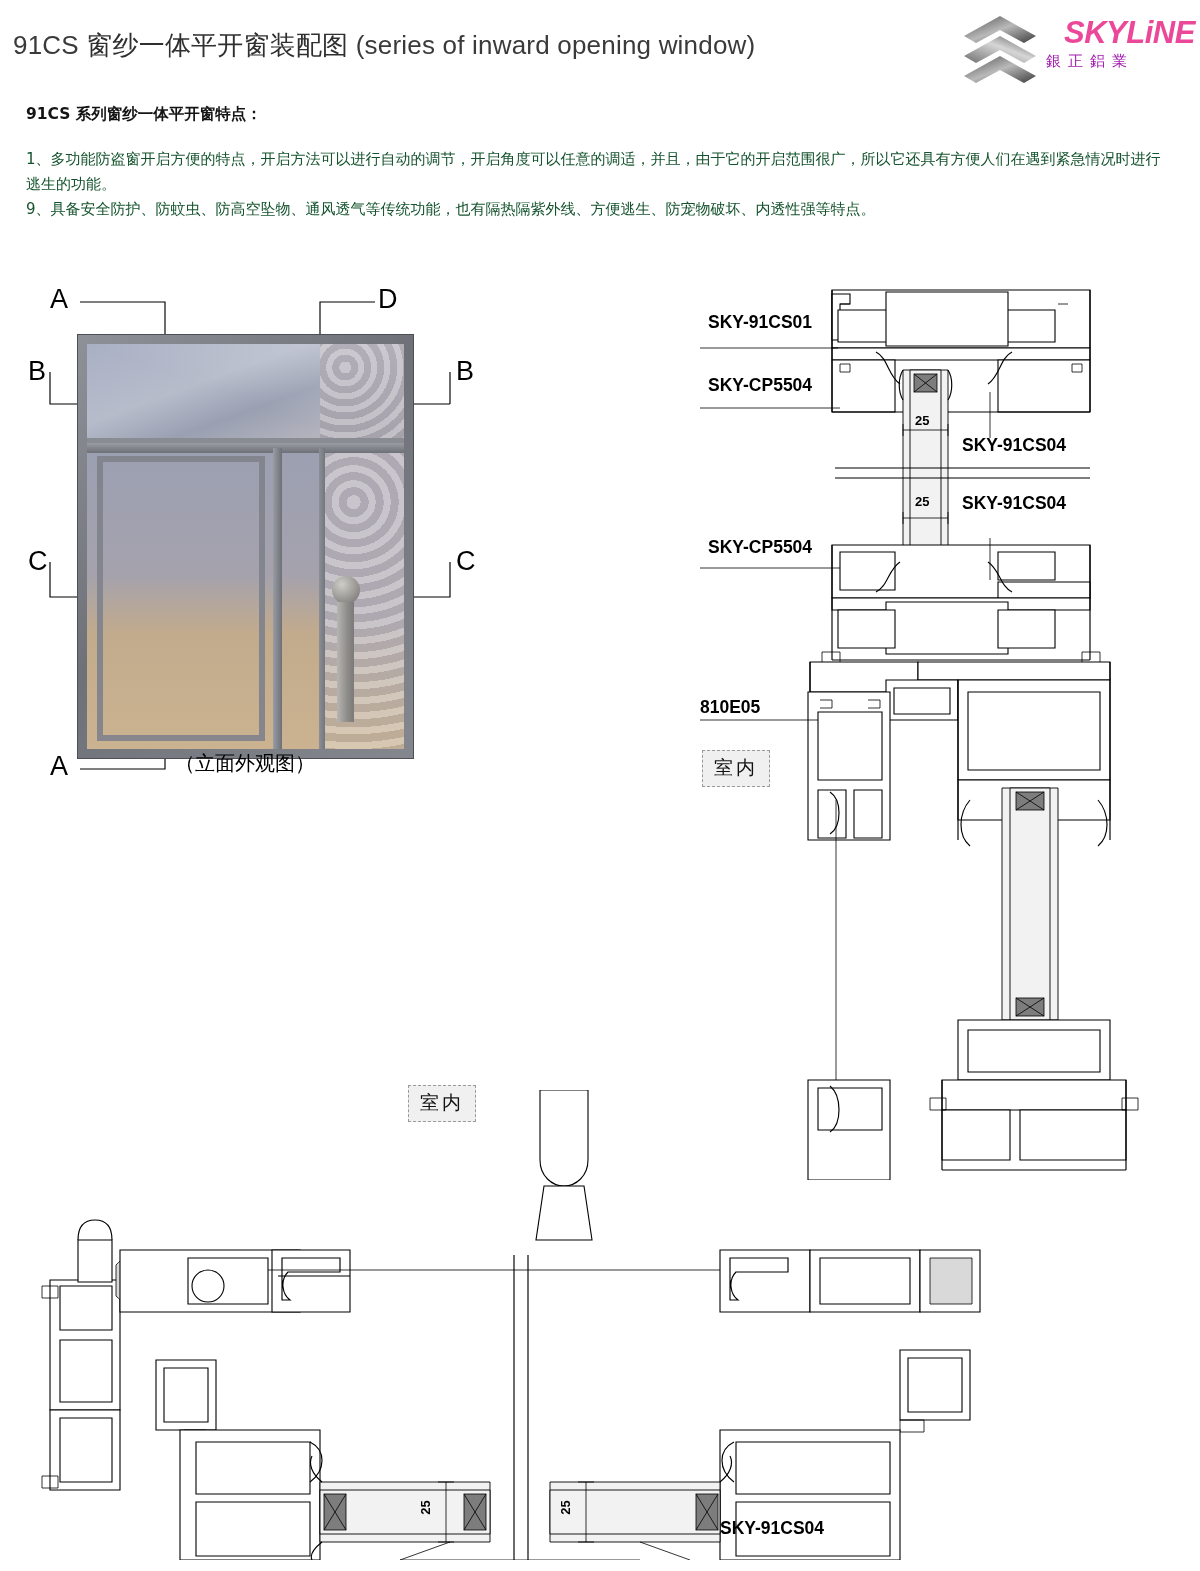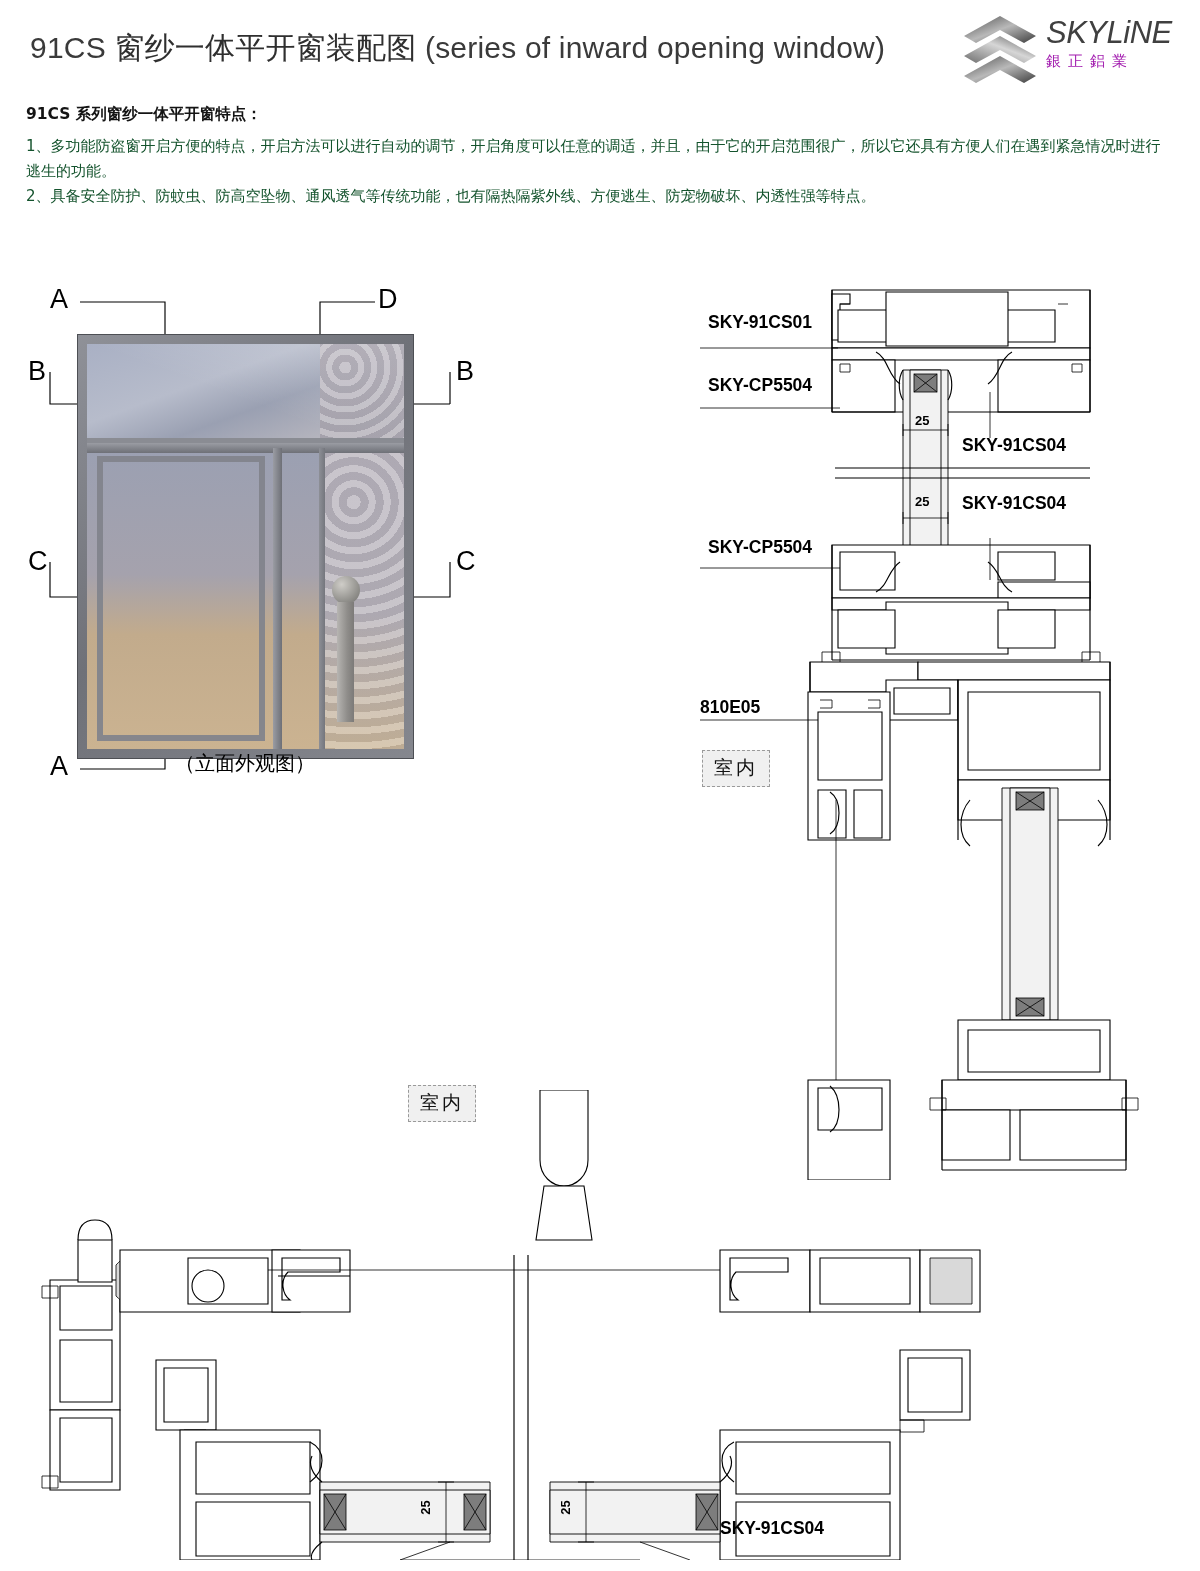--- a/index.html
+++ b/index.html
@@ -20,22 +20,22 @@
   }
 
   
   #header {
     position: absolute;
     left: 0; top: 0;
     width: 1200px; height: 96px;
   }
   #doc-title {
     position: absolute;
-    left: 30px; top: 28px;
-    font-size: 30px;
+    left: 13px; top: 28px;
+    font-size: 26px;
     letter-spacing: 0.2px;
     color: #3a3a3a;
     white-space: nowrap;
   }
   #doc-title .cjk { color:#2f2f2f; }
 
   
   #logo {
     position: absolute;
     right: 18px; top: 12px;
@@ -46,46 +46,47 @@
     left: 0; top: 2px;
     width: 78px; height: 72px;
   }
   #logo-text {
     position: absolute;
     left: 84px; top: 4px;
     width: 136px;
   }
   #logo-word {
     font-size: 31px;
-    font-weight: normal;
+    font-weight: bold;
     letter-spacing: -0.5px;
-    color: #404040;
+    color: #ec4899;
     font-family: "Liberation Sans", sans-serif;
     font-style: italic;
     line-height: 34px;
+    margin-left: 18px;
   }
   #logo-cn {
     margin-top: 2px;
     font-size: 15px;
     letter-spacing: 7px;
     color: #a21caf;
     font-family: "DejaVu Sans", sans-serif;
   }
 
   
   #intro {
     position: absolute;
     left: 26px; top: 104px;
     width: 1146px;
   }
   #intro-heading {
     font-size: 15.5px;
     font-weight: bold;
     color: #141414;
-    margin-bottom: 9px;
+    margin-bottom: 22px;
     font-family: "DejaVu Sans", sans-serif;
   }
   .intro-line {
     font-size: 15px;
     color: #14532d;
     line-height: 25px;
     font-family: "DejaVu Sans", sans-serif;
     white-space: nowrap;
   }
   .intro-line.wrap { white-space: normal; }
@@ -260,21 +261,21 @@
       <div id="logo-text">
         <div id="logo-word">SKYLiNE</div>
         <div id="logo-cn">銀正鋁業</div>
       </div>
     </div>
   </div>
 
   <div id="intro">
     <div id="intro-heading">91CS 系列窗纱一体平开窗特点：</div>
     <div class="intro-line wrap">1、多功能防盗窗开启方便的特点，开启方法可以进行自动的调节，开启角度可以任意的调适，并且，由于它的开启范围很广，所以它还具有方便人们在遇到紧急情况时进行逃生的功能。</div>
-    <div class="intro-line">2、具备安全防护、防蚊虫、防高空坠物、通风透气等传统功能，也有隔热隔紫外线、方便逃生、防宠物破坏、内透性强等特点。</div>
+    <div class="intro-line">9、具备安全防护、防蚊虫、防高空坠物、通风透气等传统功能，也有隔热隔紫外线、方便逃生、防宠物破坏、内透性强等特点。</div>
   </div>
 
   <div id="elevation">
 
     <svg width="500" height="530" style="position:absolute;left:0;top:0;">
 
       <path class="ln" d="M60 30 L145 30 L145 85"></path>
 
       <path class="ln" d="M355 30 L300 30 L300 80"></path>
 

